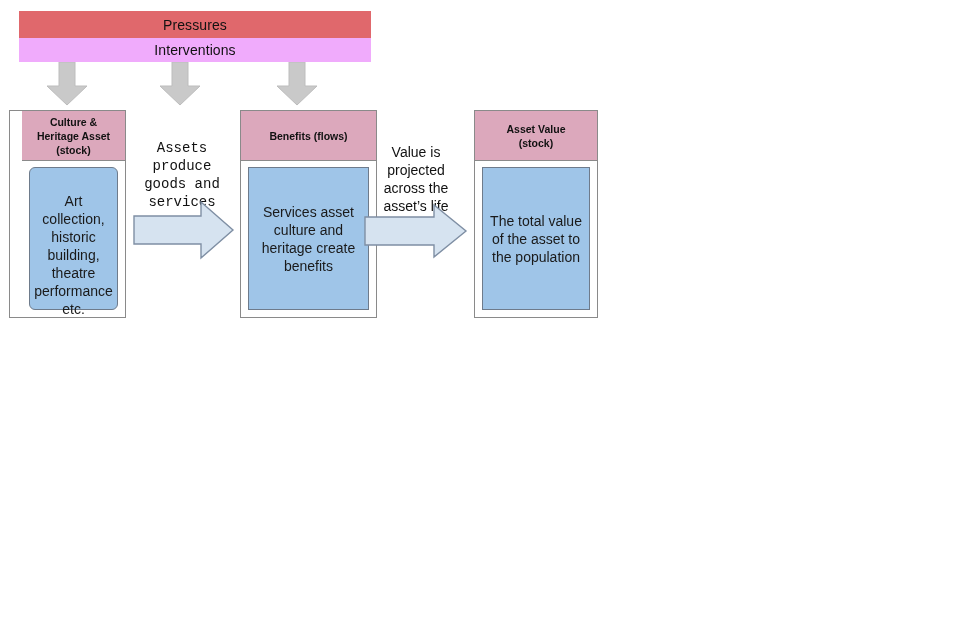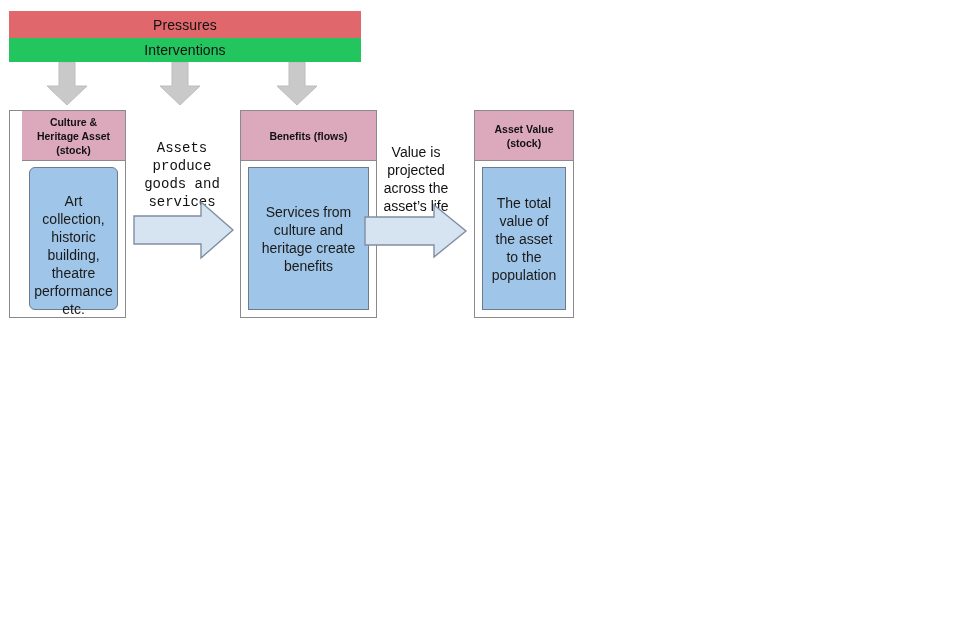--- a/index.html
+++ b/index.html
@@ -17,38 +17,38 @@
   #canvas {
     position: relative;
     width: 960px;
     height: 640px;
     background: #ffffff;
   }
 
   
   .banner {
     position: absolute;
-    left: 9px;
+    left: 19px;
     width: 352px;
     display: flex;
     align-items: center;
     justify-content: center;
     font-size: 14px;
     color: #111111;
     letter-spacing: 0.1px;
   }
   #bar-pressures {
     top: 11px;
     height: 27px;
     background: #E0686C;
   }
   #bar-interventions {
     top: 38px;
     height: 24px;
-    background: #22c55e;
+    background: #f0abfc;
   }
 
   
   .down-arrow {
     position: absolute;
     top: 62px;
     width: 44px;
     height: 44px;
   }
 
@@ -150,31 +150,31 @@
 
   <svg class="flow-arrow" style="left:133px; top:200px;" width="102" height="60" viewBox="0 0 102 60">
     <polygon points="1,16 68,16 68,2 100,30 68,58 68,44 1,44" fill="#D6E3F0" stroke="#7F8FA4" stroke-width="1.4"></polygon>
   </svg>
 
   <div class="node-box" id="box-benefits" style="left:240px; top:110px; width:137px; height:208px;">
     <div class="node-header" style="height:50px;">
       <span>Benefits (flows)</span>
     </div>
     <div class="node-body-wrap">
-      <div class="node-body">Services from culture and heritage create benefits</div>
+      <div class="node-body">Services asset culture and heritage create benefits</div>
     </div>
   </div>
 
   <div class="connector-caption" style="left:366px; top:130px; width:100px;margin-top:13px;">Value is projected across the asset’s life</div>
 
   <svg class="flow-arrow" style="left:364px; top:203px;" width="104" height="56" viewBox="0 0 104 56">
     <polygon points="1,14 70,14 70,2 102,28 70,54 70,42 1,42" fill="#D6E3F0" stroke="#7F8FA4" stroke-width="1.4"></polygon>
   </svg>
 
-  <div class="node-box" id="box-value" style="left:474px; top:110px; width:100px; height:208px;">
+  <div class="node-box" id="box-value" style="left:474px; top:110px; width:124px; height:208px;">
     <div class="node-header" style="height:50px;">
       <span>Asset Value</span>
       <span>(stock)</span>
     </div>
     <div class="node-body-wrap">
       <div class="node-body" id="value-body">The total value of the asset to the population</div>
     </div>
   </div>
 
 </div>

